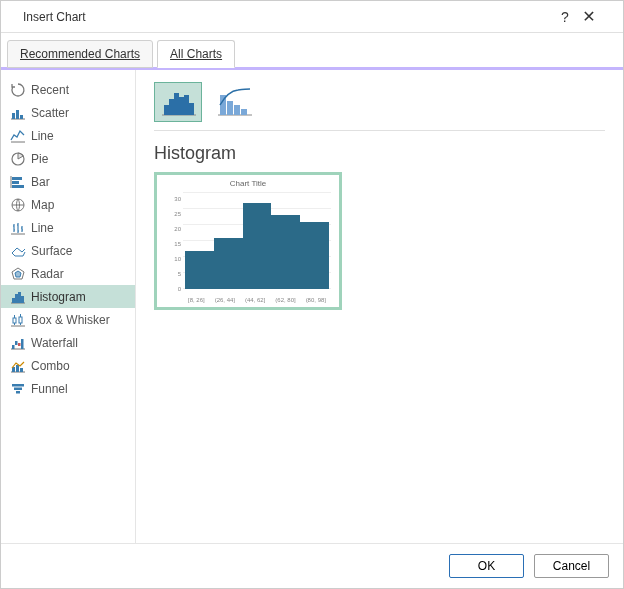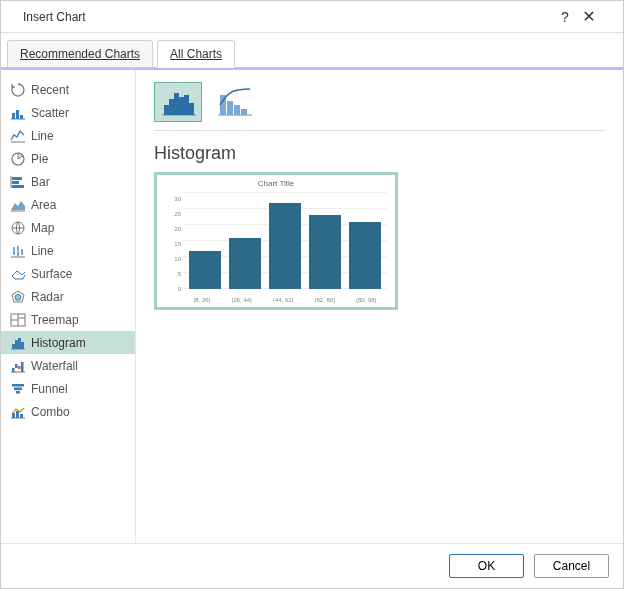--- a/index.html
+++ b/index.html
@@ -17,21 +17,21 @@
 .side-item { display: flex; align-items: center; height: 23px; padding: 0 8px; gap: 4px; cursor: pointer; color: #555; }
 .side-item .icon { width: 18px; height: 16px; display: flex; align-items: center; justify-content: center; flex-shrink: 0; }
 .side-item .icon svg { width: 18px; height: 16px; }
 .side-item.selected { background: #c5e0d8; color: #333; }
 .main { flex: 1; padding: 12px 18px; display: flex; flex-direction: column; }
 .subtyperow { display: flex; gap: 8px; padding-bottom: 8px; border-bottom: 1px solid #e0e0e0; width: 100%; }
 .subtype { width: 48px; height: 40px; border: 1px solid transparent; display: flex; align-items: center; justify-content: center; cursor: pointer; }
 .subtype.selected { background: #c5e0d8; border: 1px solid #6bb39b; }
 .subtype svg { width: 40px; height: 34px; }
 .chart-name { font-size: 18px; font-weight: 400; color: #444; margin: 12px 0 8px 0; }
-.preview { width: 244px; height: 138px; border: 3px solid #9fd3bb; background: #fff; position: relative; cursor: pointer; }
+.preview { width: 188px; height: 138px; border: 3px solid #9fd3bb; background: #fff; position: relative; cursor: pointer; }
 .preview .ptitle { text-align: center; font-size: 8px; color: #666; margin-top: 4px; }
 .preview .plot { position: absolute; left: 26px; right: 8px; top: 18px; bottom: 18px; }
 .preview .yaxis { position: absolute; left: 6px; top: 18px; bottom: 18px; width: 18px; display: flex; flex-direction: column; justify-content: space-between; font-size: 6px; color: #888; text-align: right; }
 .preview .yaxis span { transform: translateY(3px); }
 .preview .xaxis { position: absolute; left: 26px; right: 8px; bottom: 4px; display: flex; justify-content: space-around; font-size: 6px; color: #888; }
 .preview .grid { position: absolute; inset: 0; }
 .preview .gridline { position: absolute; left: 0; right: 0; border-top: 1px solid #eee; }
 .preview .bars { position: absolute; inset: 0; display: flex; align-items: flex-end; justify-content: space-around; padding: 0 2px; }
 .preview .bar { width: 32px; background: #2b6a88; }
 .footer { display: flex; justify-content: flex-end; align-items: center; gap: 10px; padding: 10px 14px; border-top: 1px solid #e5e5e5; }
@@ -98,29 +98,20 @@
             <rect x="3" y="3" width="10" height="3" fill="#3a7db0"></rect>
             <rect x="3" y="7" width="7" height="3" fill="#3a7db0"></rect>
             <rect x="3" y="11" width="12" height="3" fill="#3a7db0"></rect>
           </svg>
         </span>
         <span>Bar</span>
       </div>
       <div class="side-item">
         <span class="icon">
           <svg viewBox="0 0 18 16">
-            <path d="M2 14h14" stroke="#777"></path>
-            <path d="M2 13l4-7 3 3 3-5 4 5v4H2z" fill="#3a7db0" fill-opacity="0.7"></path>
-          </svg>
-        </span>
-        <span>Area</span>
-      </div>
-      <div class="side-item">
-        <span class="icon">
-          <svg viewBox="0 0 18 16">
             <circle cx="9" cy="8" r="6" fill="none" stroke="#777"></circle>
             <path d="M3 8h12M9 2c2 3 2 9 0 12M9 2c-2 3-2 9 0 12" fill="none" stroke="#777"></path>
           </svg>
         </span>
         <span>Map</span>
       </div>
       <div class="side-item">
         <span class="icon">
           <svg viewBox="0 0 18 16">
             <path d="M2 14h14" stroke="#777"></path>
@@ -138,75 +129,78 @@
         <span>Surface</span>
       </div>
       <div class="side-item">
         <span class="icon">
           <svg viewBox="0 0 18 16">
             <path d="M9 2l6 4-2 7H5l-2-7z" fill="none" stroke="#777"></path>
             <path d="M9 5l3 2-1 4H7l-1-4z" fill="#3a7db0" fill-opacity="0.5" stroke="#3a7db0"></path>
           </svg>
         </span>
         <span>Radar</span>
-      </div>
-      <div class="side-item">
-        <span class="icon">
-          <svg viewBox="0 0 18 16">
-            <rect x="2" y="2" width="14" height="12" fill="none" stroke="#777"></rect>
-            <path d="M9 2v12M2 8h7M9 6h7" stroke="#777"></path>
-          </svg>
-        </span>
-        <span>Treemap</span>
       </div>
       <div class="side-item selected">
         <span class="icon">
           <svg viewBox="0 0 18 16">
             <path d="M2 14h14" stroke="#777"></path>
             <rect x="3" y="9" width="3" height="5" fill="#3a7db0"></rect>
             <rect x="6" y="5" width="3" height="9" fill="#3a7db0"></rect>
             <rect x="9" y="3" width="3" height="11" fill="#3a7db0"></rect>
             <rect x="12" y="7" width="3" height="7" fill="#3a7db0"></rect>
           </svg>
         </span>
         <span>Histogram</span>
       </div>
       <div class="side-item">
         <span class="icon">
           <svg viewBox="0 0 18 16">
             <path d="M2 14h14" stroke="#777"></path>
+            <rect x="4" y="6" width="3" height="5" fill="none" stroke="#3a7db0"></rect>
+            <path d="M5.5 3v3M5.5 11v2" stroke="#3a7db0"></path>
+            <rect x="10" y="5" width="3" height="6" fill="none" stroke="#3a7db0"></rect>
+            <path d="M11.5 2v3M11.5 11v2" stroke="#3a7db0"></path>
+          </svg>
+        </span>
+        <span>Box &amp; Whisker</span>
+      </div>
+      <div class="side-item">
+        <span class="icon">
+          <svg viewBox="0 0 18 16">
+            <path d="M2 14h14" stroke="#777"></path>
             <rect x="3" y="10" width="2.5" height="4" fill="#3a7db0"></rect>
             <rect x="6" y="6" width="2.5" height="4" fill="#3a7db0"></rect>
             <rect x="9" y="8" width="2.5" height="3" fill="#c55"></rect>
             <rect x="12" y="4" width="2.5" height="10" fill="#3a7db0"></rect>
           </svg>
         </span>
         <span>Waterfall</span>
       </div>
       <div class="side-item">
         <span class="icon">
           <svg viewBox="0 0 18 16">
-            <rect x="3" y="3" width="12" height="2.5" fill="#3a7db0"></rect>
-            <rect x="5" y="6.5" width="8" height="2.5" fill="#3a7db0"></rect>
-            <rect x="7" y="10" width="4" height="2.5" fill="#3a7db0"></rect>
-          </svg>
-        </span>
-        <span>Funnel</span>
-      </div>
-      <div class="side-item">
-        <span class="icon">
-          <svg viewBox="0 0 18 16">
             <path d="M2 14h14" stroke="#777"></path>
             <rect x="3" y="9" width="3" height="5" fill="#3a7db0"></rect>
             <rect x="7" y="7" width="3" height="7" fill="#3a7db0"></rect>
             <rect x="11" y="10" width="3" height="4" fill="#3a7db0"></rect>
             <path d="M3 10l4-5 4 3 4-4" fill="none" stroke="#c80" stroke-width="1.2"></path>
           </svg>
         </span>
         <span>Combo</span>
+      </div>
+      <div class="side-item">
+        <span class="icon">
+          <svg viewBox="0 0 18 16">
+            <rect x="3" y="3" width="12" height="2.5" fill="#3a7db0"></rect>
+            <rect x="5" y="6.5" width="8" height="2.5" fill="#3a7db0"></rect>
+            <rect x="7" y="10" width="4" height="2.5" fill="#3a7db0"></rect>
+          </svg>
+        </span>
+        <span>Funnel</span>
       </div>
     </div>
   <div class="main">
     <div class="subtyperow">
       <div class="subtype selected">
         <svg viewBox="0 0 40 34">
             <path d="M4 30 H38" stroke="#888" stroke-width="1"></path>
             <rect x="6" y="20" width="5" height="10" fill="#2b6fa7"></rect>
             <rect x="11" y="14" width="5" height="16" fill="#2b6fa7"></rect>
             <rect x="16" y="8" width="5" height="22" fill="#2b6fa7"></rect>

